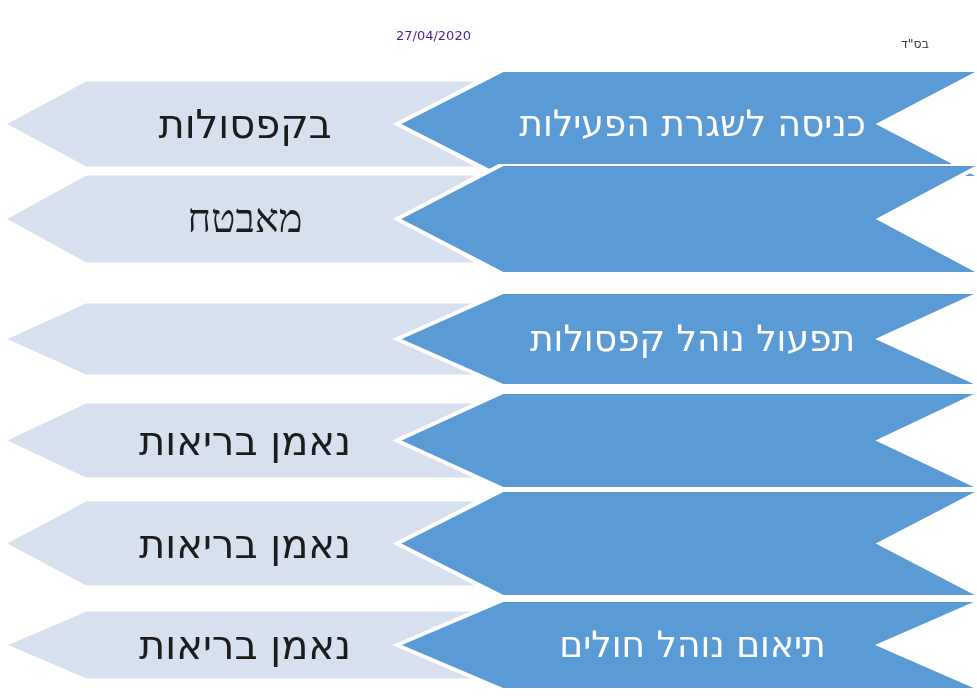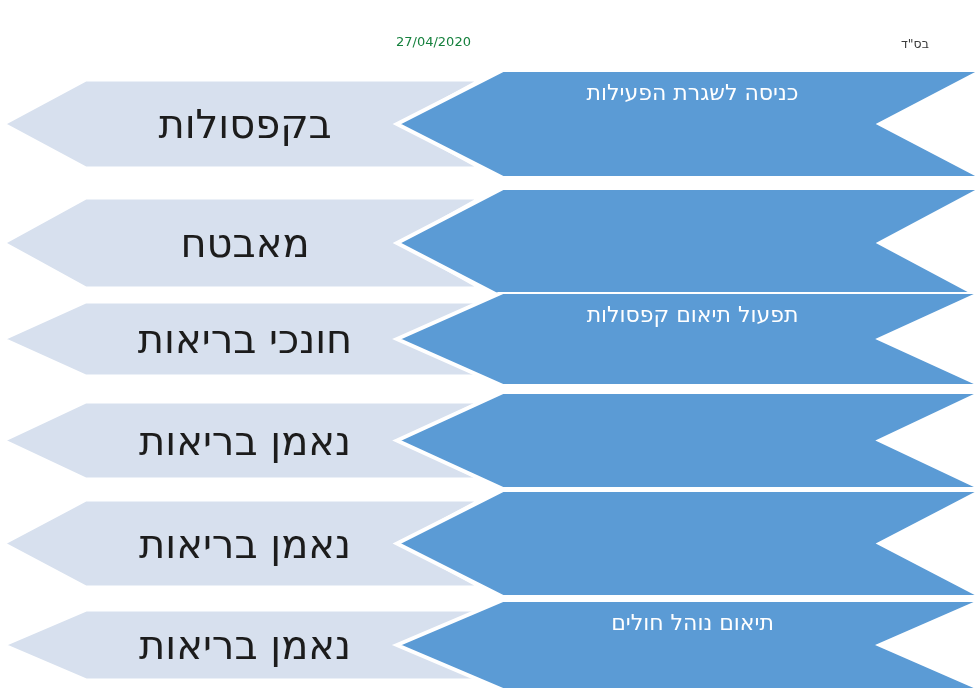--- a/index.html
+++ b/index.html
@@ -2,75 +2,74 @@
 <html lang="he"><head>
 <meta charset="utf-8">
 <style>
   html,body{margin:0;padding:0;}
   body{
     width:977px;height:698px;position:relative;overflow:hidden;
     background:#ffffff;
     font-family:"DejaVu Sans","Liberation Sans",sans-serif;
   }
   .header-date{
-    position:absolute;left:396px;top:34px;
-    font-size:13px;color:#15803d;letter-spacing:0px;
+    position:absolute;left:396px;top:28px;
+    font-size:13px;color:#4c1d95;letter-spacing:0px;
   }
   .header-dedication{
     position:absolute;left:901px;top:36px;
     font-size:12.5px;color:#3b3b3b;
   }
   .diagram{position:absolute;left:0;top:0;width:977px;height:698px;}
   .row{position:absolute;left:0;width:977px;}
   .row svg{position:absolute;left:0;top:0;display:block;}
   .g{fill:var(--light,#d7e0ee);stroke:#ffffff;stroke-width:3;stroke-linejoin:miter;}
   .b{fill:var(--blue,#5b9bd5);stroke:#ffffff;stroke-width:4;stroke-linejoin:miter;}
   .llabel{
     position:absolute;left:30px;width:430px;top:0;height:100%;
     display:flex;align-items:center;justify-content:center;text-align:center;
     font-size:40px;color:var(--dark-text,#1c1c1c);line-height:1.2;
   }
   .rlabel{
     position:absolute;left:505px;width:375px;top:0;height:100%;
-    display:flex;flex-direction:column;align-items:center;justify-content:flex-start;
-    text-align:center;font-size:22px;color:var(--white-text,#ffffff);line-height:46px;
+    display:flex;flex-direction:column;align-items:center;justify-content:center;
+    text-align:center;font-size:36px;color:var(--white-text,#ffffff);line-height:46px;
   }
 </style>
 </head>
 <body style="--blue: #5b9bd5; --light: #d7e0ee; --dark-text: #1c1c1c; --white-text: #ffffff;">
 
 <span class="header-date">27/04/2020</span>
 <span class="header-dedication" dir="rtl">בס"ד</span>
 
 <div class="diagram">
     <div class="row" style="top: 70px; height: 108px;">
       <svg width="977" height="108" viewBox="0 0 977 108">
         <polygon class="g" points="4,54 86,10 480,10 400,54 480,98 86,98"></polygon>
         <polygon class="b" points="397,54 503,0 983,0 880,54 983,108 503,108"></polygon>
       </svg>
       <div class="llabel" dir="rtl">בקפסולות</div>
       <div class="rlabel" dir="rtl">
         <div>כניסה לשגרת הפעילות</div>
       </div>
     </div>
-    <div class="row" style="top: 188px; height: 110px;">
+    <div class="row" style="top: 164px; height: 110px; font-family: Liberation Serif, serif;">
       <svg width="977" height="110" viewBox="0 0 977 110">
         <polygon class="g" points="4,55 86,10 480,10 400,55 480,100 86,100"></polygon>
         <polygon class="b" points="397,55 503,0 983,0 880,55 983,110 503,110"></polygon>
       </svg>
       <div class="llabel" dir="rtl">מאבטח</div>
     </div>
     <div class="row" style="top: 292px; height: 94px;">
       <svg width="977" height="94" viewBox="0 0 977 94">
         <polygon class="g" points="4,47 86,10 480,10 400,47 480,84 86,84"></polygon>
         <polygon class="b" points="397,47 503,0 983,0 880,47 983,94 503,94"></polygon>
       </svg>
-      <div class="llabel" dir="rtl">חונכי בריאות</div>
       <div class="rlabel" dir="rtl">
-        <div>תפעול תיאום קפסולות</div>
+        <div>תפעול נוהל קפסולות</div>
       </div>
     </div>
     <div class="row" style="top: 392px; height: 97px;">
       <svg width="977" height="97" viewBox="0 0 977 97">
         <polygon class="g" points="4,48.5 86,10 480,10 400,48.5 480,87 86,87"></polygon>
         <polygon class="b" points="397,48.5 503,0 983,0 880,48.5 983,97 503,97"></polygon>
       </svg>
       <div class="llabel" dir="rtl">נאמן בריאות</div>
     </div>
     <div class="row" style="top: 490px; height: 107px;">

